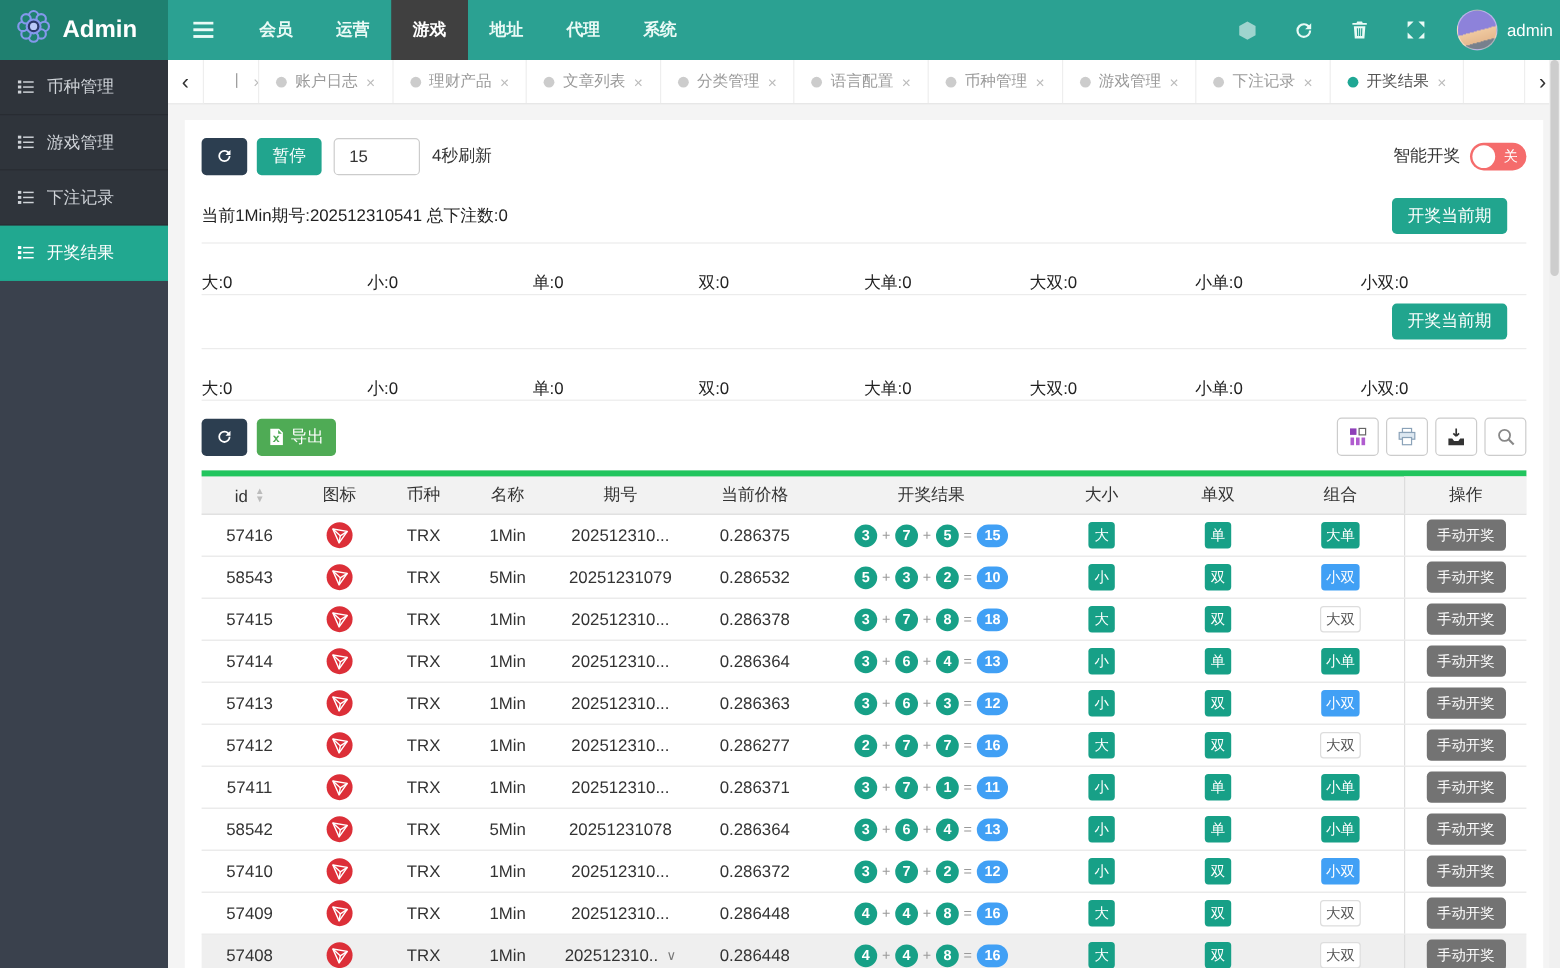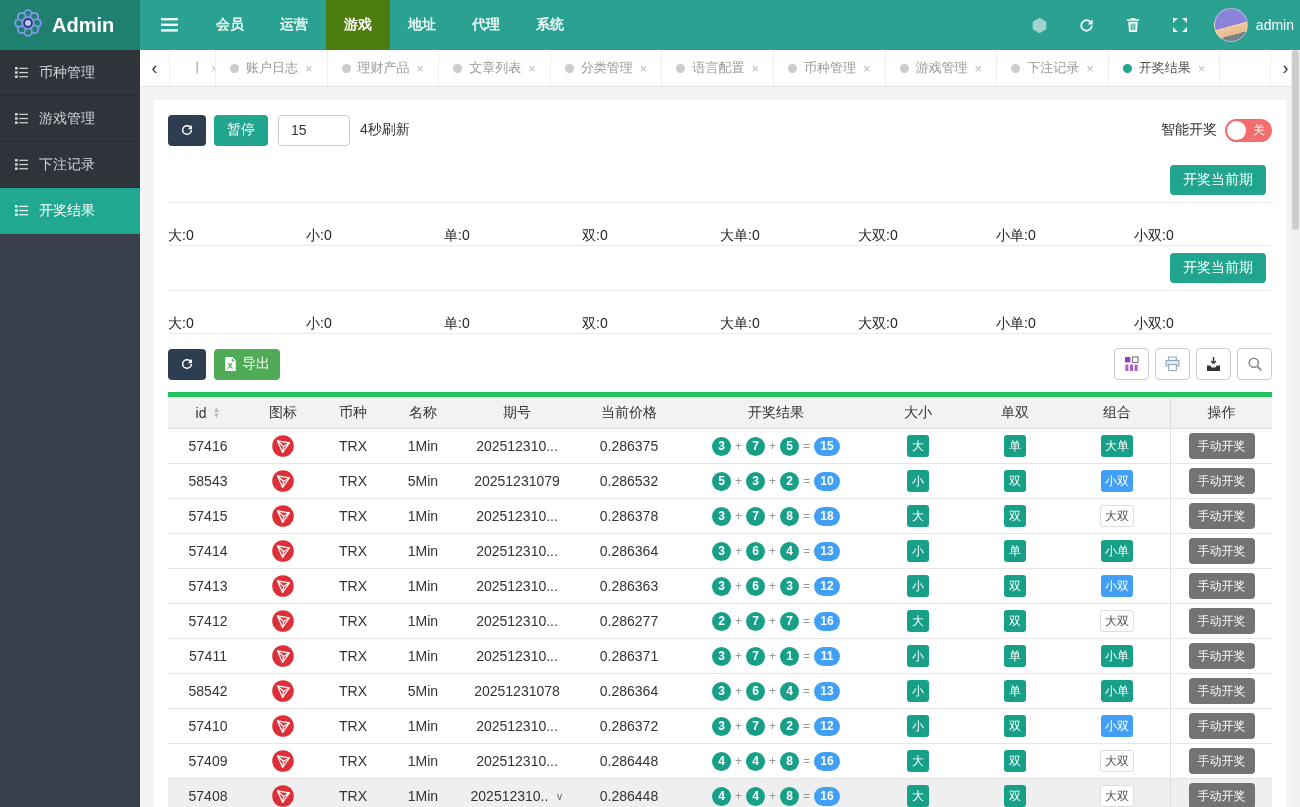--- a/index.html
+++ b/index.html
@@ -7,21 +7,21 @@
   body { font-family:"Liberation Sans","DejaVu Sans",sans-serif; background:#f4f4f4; font-size:14px; color:#333; }
   .app { width:1300px; height:807px; display:flex; flex-direction:column; position:relative; }
 
   
   .navbar { height:50px; background:#2ba192; display:flex; align-items:stretch; flex:0 0 50px; position:relative; }
   .brand { width:140px; background:#1f8070; color:#fff; display:flex; align-items:center; gap:8px; padding-left:12px; font-size:20px; font-weight:bold; }
   .brand svg { flex:0 0 auto; }
   .nav-toggle { width:58px; display:flex; align-items:center; justify-content:center; cursor:pointer; }
   .nav-items { display:flex; align-items:stretch; }
   .nav-item { width:64px; display:flex; align-items:center; justify-content:center; color:#eafaf6; font-size:14px; font-weight:bold; cursor:pointer; }
-  .nav-item.active { background:#4d7c0f; color:#fff; }
+  .nav-item.active { background:#404040; color:#fff; }
   .nav-right { position:absolute; right:0; top:0; height:50px; display:flex; align-items:center; gap:0; }
   .nav-icon { width:47px; height:50px; display:flex; align-items:center; justify-content:center; cursor:pointer; }
   .user { display:flex; align-items:center; gap:8px; padding:0 6px 0 10px; color:#fff; }
   .avatar { width:34px; height:34px; border-radius:50%; overflow:hidden; background:linear-gradient(165deg,#8d82da 0%,#8d82da 52%,#efc9a0 52%,#e6b98f 76%,#77808d 76%); border:1px solid rgba(255,255,255,.4); }
   .user-name { font-size:14px; }
 
   
   .body { flex:1; display:flex; min-height:0; }
   aside { width:140px; background:#3a414d; flex:0 0 140px; }
   .menu { background:#2f343b; }
@@ -54,21 +54,21 @@
   .interval-input { width:72px; height:31px; border:1px solid #ccc; border-radius:4px; padding-left:12px; font-size:14px; margin-left:10px; color:#333; }
   .refresh-hint { margin-left:10px; color:#333; }
   .controls .spacer { flex:1; }
   .smart-label { margin-right:8px; }
   .toggle { width:47px; height:23px; background:#f56c6c; border-radius:12px; position:relative; cursor:pointer; display:flex; align-items:center; }
   .toggle .knob { width:19px; height:19px; border-radius:50%; background:#fff; position:absolute; left:2px; top:2px; }
   .toggle .t-label { position:absolute; right:7px; color:#fff; font-size:12px; }
 
   .period-row { height:45px; display:flex; align-items:center; border-bottom:1px solid #ececec; position:relative; }
   .period-title { font-size:14px; color:#222; }
-  .period-row .btn-teal { position:absolute; right:6px; top:7px; height:30px;text-align:center; }
+  .period-row .btn-teal { position:absolute; right:16px; top:7px; height:30px;text-align:center; }
   .stats-row { height:43px; display:flex; align-items:flex-end; border-bottom:1px solid #ececec; }
   .stat { flex:1; font-size:14px; color:#222; }
 
   .table-toolbar { display:flex; align-items:center; margin:14px 0 12px 0; }
   .table-toolbar .gap { width:8px; }
   .table-toolbar .spacer { flex:1; }
   .tool-btn { width:35px; height:32px; background:#fff; border:1px solid #ccc; border-radius:4px; display:inline-flex; align-items:center; justify-content:center; cursor:pointer; margin-left:6px; }
 
   
   .tbl { width:100%; }
@@ -311,20 +311,21 @@
           <span class="spacer"></span>
           <span class="smart-label">智能开奖</span>
           <div class="toggle">
             <span class="knob"></span>
             <span class="t-label">关</span>
           </div>
         </div>
 
         <div id="periods">
             <div class="period-row">
+              <span class="period-title">当前1Min期号:202512310541 总下注数:0</span>
               <button class="btn btn-teal">开奖当前期</button>
             </div>
             <div class="stats-row">
               <span class="stat"><span>大</span>:<span>0</span></span>
               <span class="stat"><span>小</span>:<span>0</span></span>
               <span class="stat"><span>单</span>:<span>0</span></span>
               <span class="stat"><span>双</span>:<span>0</span></span>
               <span class="stat"><span>大单</span>:<span>0</span></span>
               <span class="stat"><span>大双</span>:<span>0</span></span>
               <span class="stat"><span>小单</span>:<span>0</span></span>

